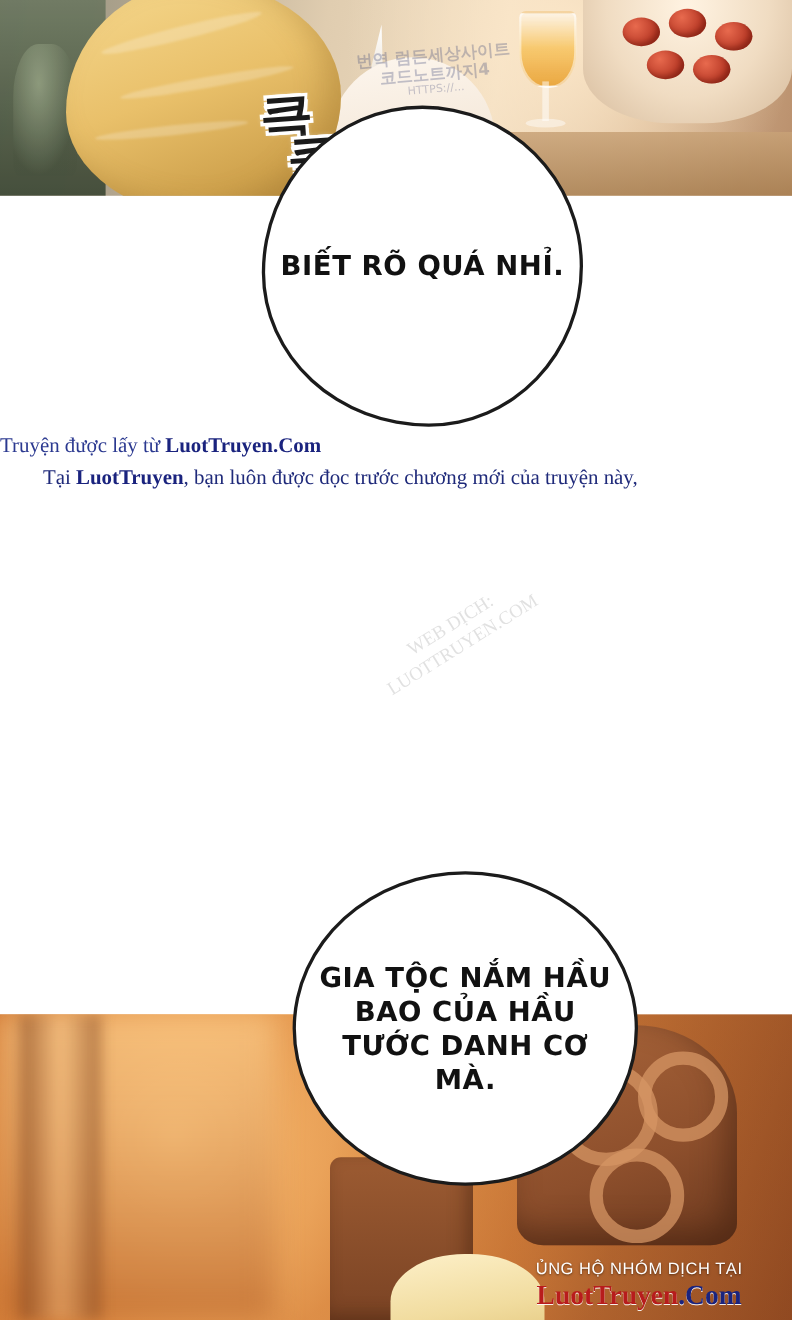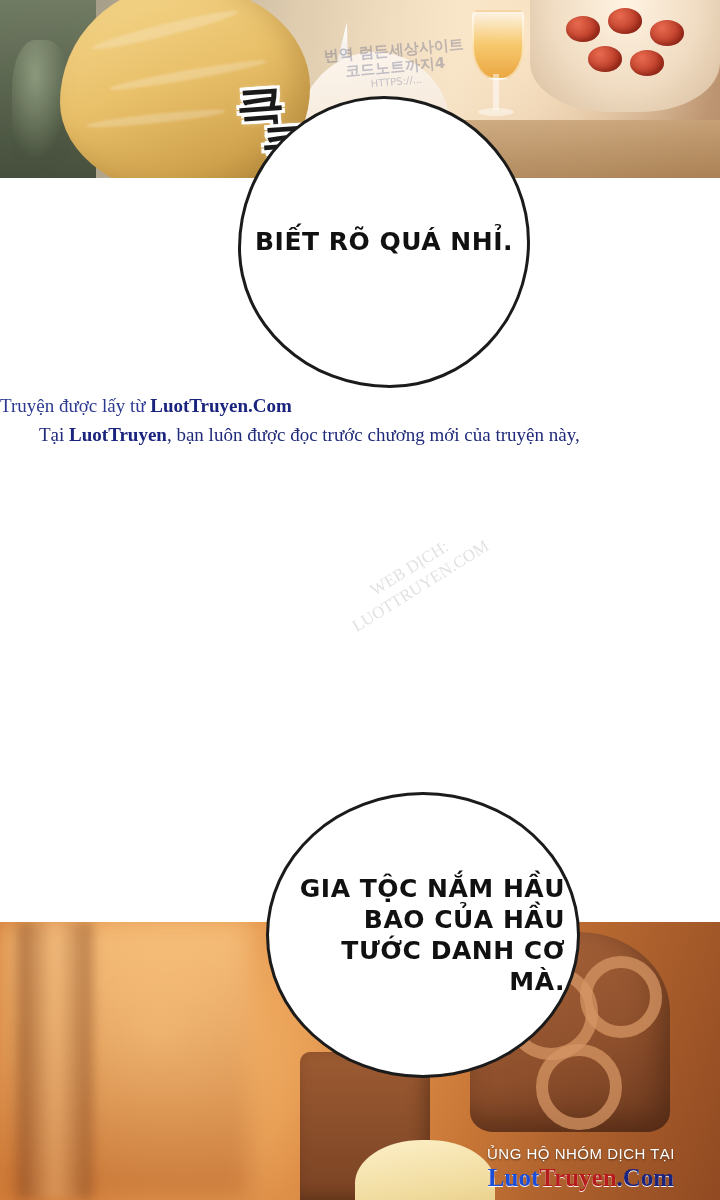--- a/index.html
+++ b/index.html
@@ -156,21 +156,21 @@
   }
 
   
   .bubble {
     position: absolute;
     background: #ffffff;
     border: 3px solid #1b1b1b;
     display: flex;
     align-items: center;
     justify-content: center;
-    text-align: right;
+    text-align: center;
     color: #111111;
     font-family: "DejaVu Sans", sans-serif;
     font-weight: 700;
     letter-spacing: 0.5px;
   }
   .bubble .txt { padding: 0 12px; line-height: 1.25; }
 
   #bubble-1 {
     left: 238px; top: 96px;
     width: 286px; height: 286px;
@@ -284,21 +284,21 @@
     text-shadow: 0 1px 2px rgba(0,0,0,0.5);
   }
   .credit .line2 {
     font-family: "Liberation Serif", serif;
     font-size: 25px;
     font-weight: 700;
     margin-top: 2px;
     color: #2b3990;
     text-shadow: 0 1px 0 rgba(255,255,255,0.9);
   }
-  .credit .line2 .a { color: #1d4ed8; }
+  .credit .line2 .a { color: #b91c1c; }
   .credit .line2 .b { color: #b71c1c; }
   .credit .line2 .c { color: #1a237e; }
 </style>
 </head>
 <body>
 
 <div class="page">
 
   <div class="panel-top">
     <div class="top-bg"></div>

